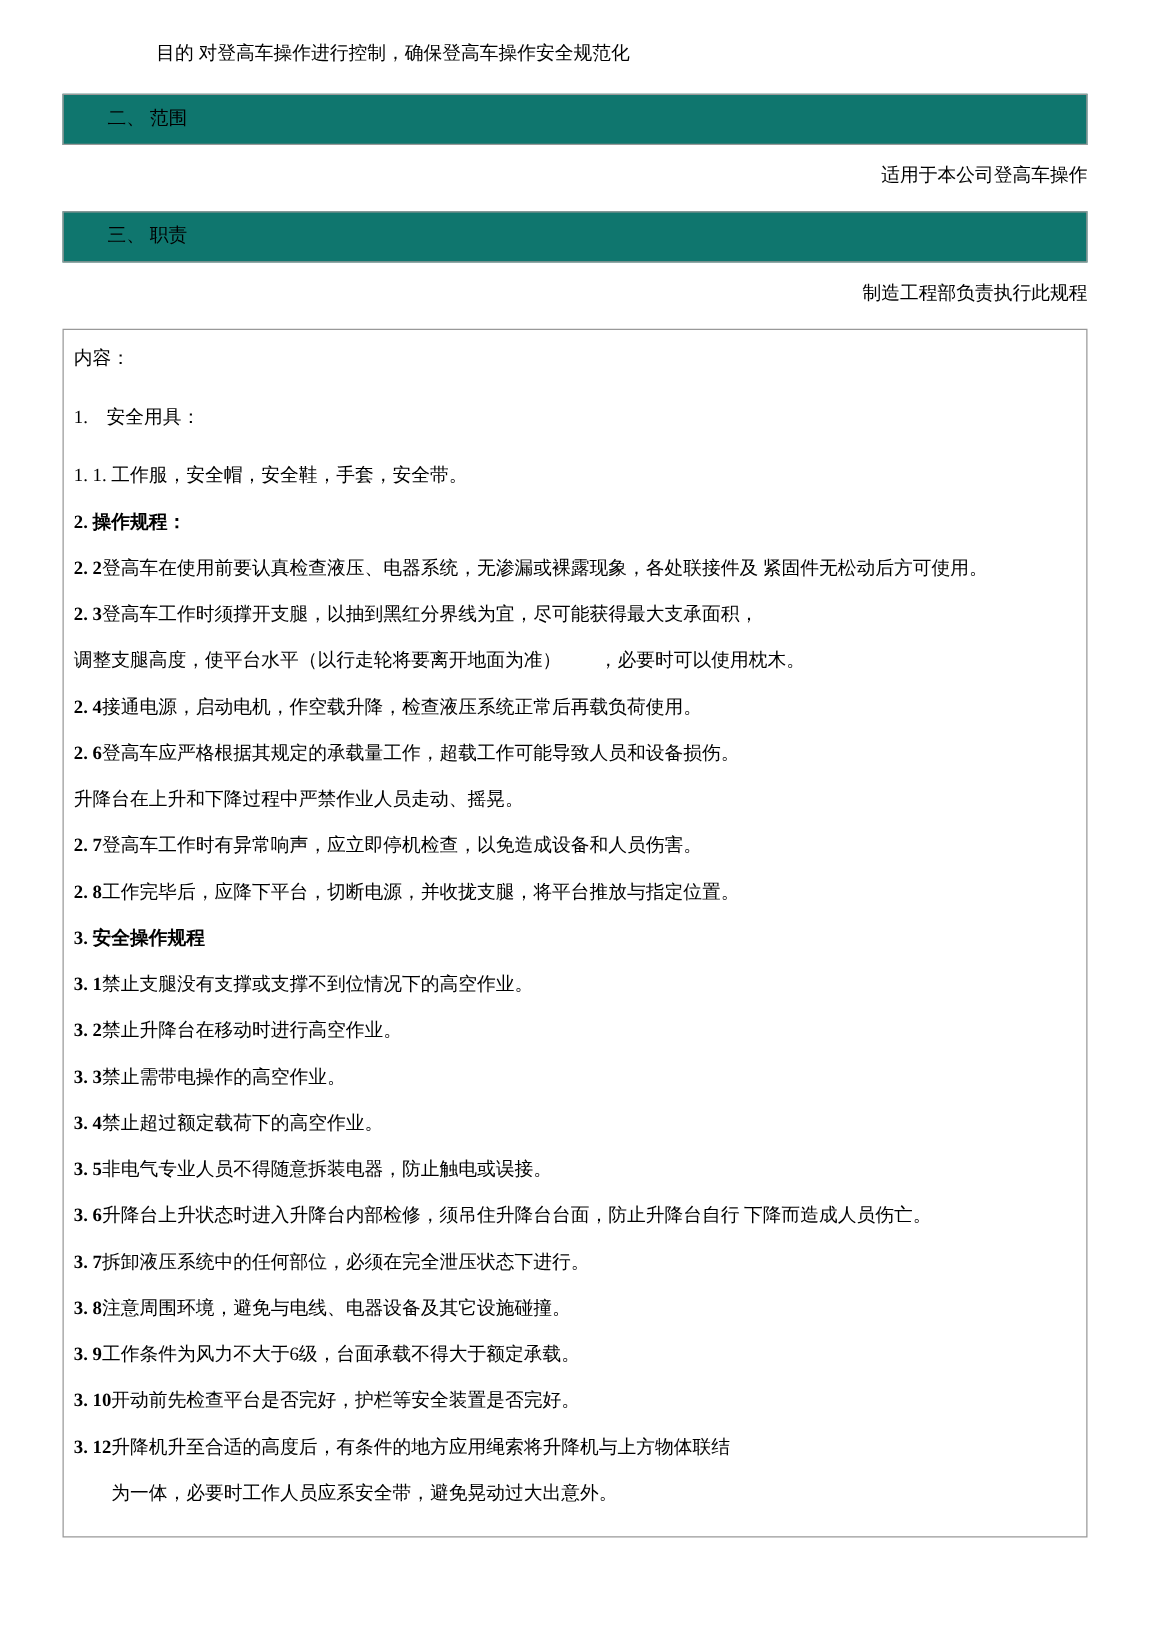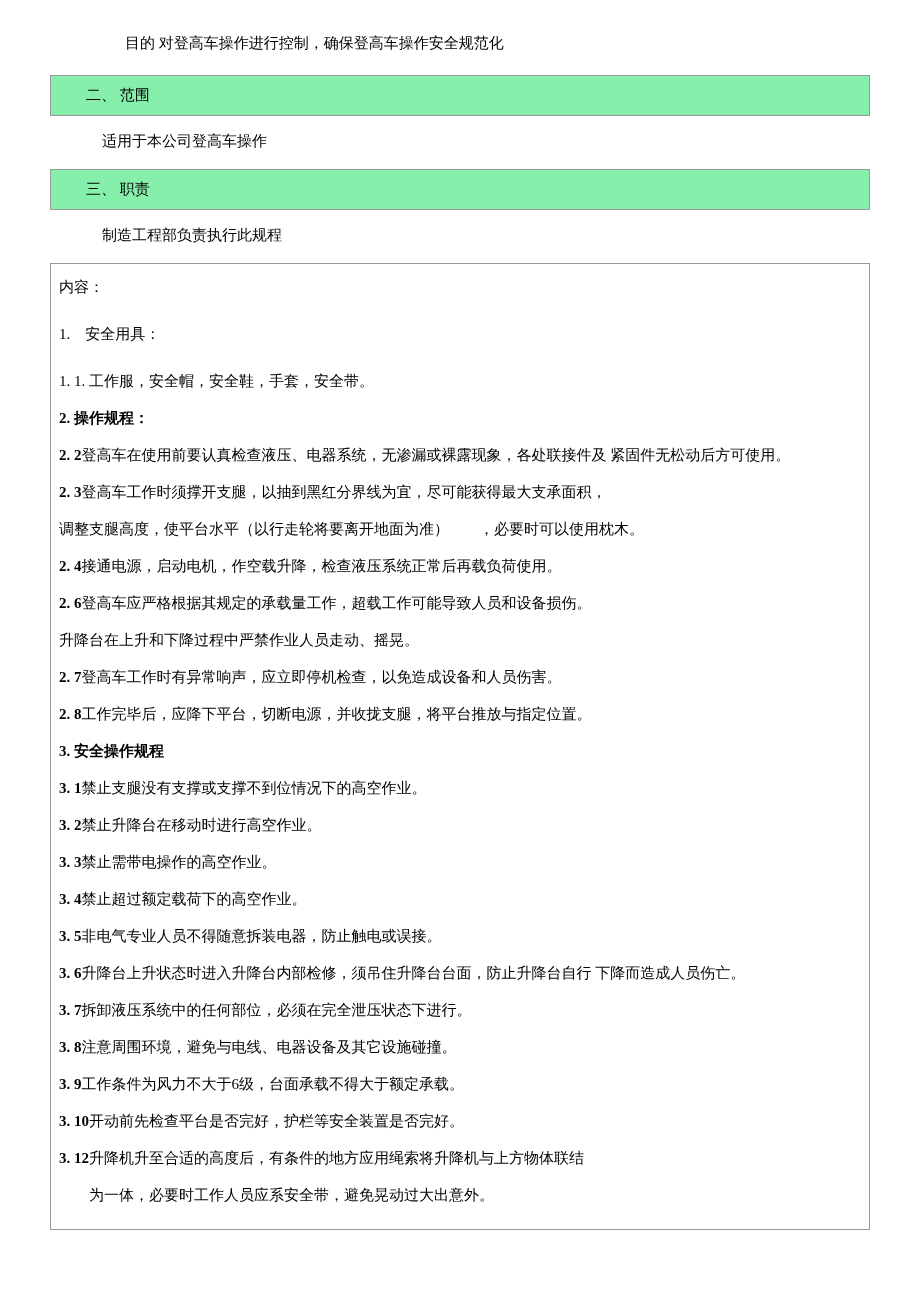--- a/index.html
+++ b/index.html
@@ -17,28 +17,29 @@
       width: 920px;
     }
     .intro-line {
       margin-left: 75px;
       margin-bottom: 18px;
     }
     .section-header {
       border: 1px solid #999;
       padding: 6px 10px;
       margin-bottom: 12px;
-      background: #86efac;
+      background: #0f766e;
     }
     .section-header-inner {
       margin-left: 25px;
     }
     .sub-text {
       margin-left: 52px;
       margin-bottom: 14px;
+      text-align: right;
     }
     .content-box {
       border: 1px solid #999;
       padding: 10px 8px;
     }
     .content-line {
       margin-bottom: 10px;
     }
     .indent-sub {
       margin-left: 30px;

